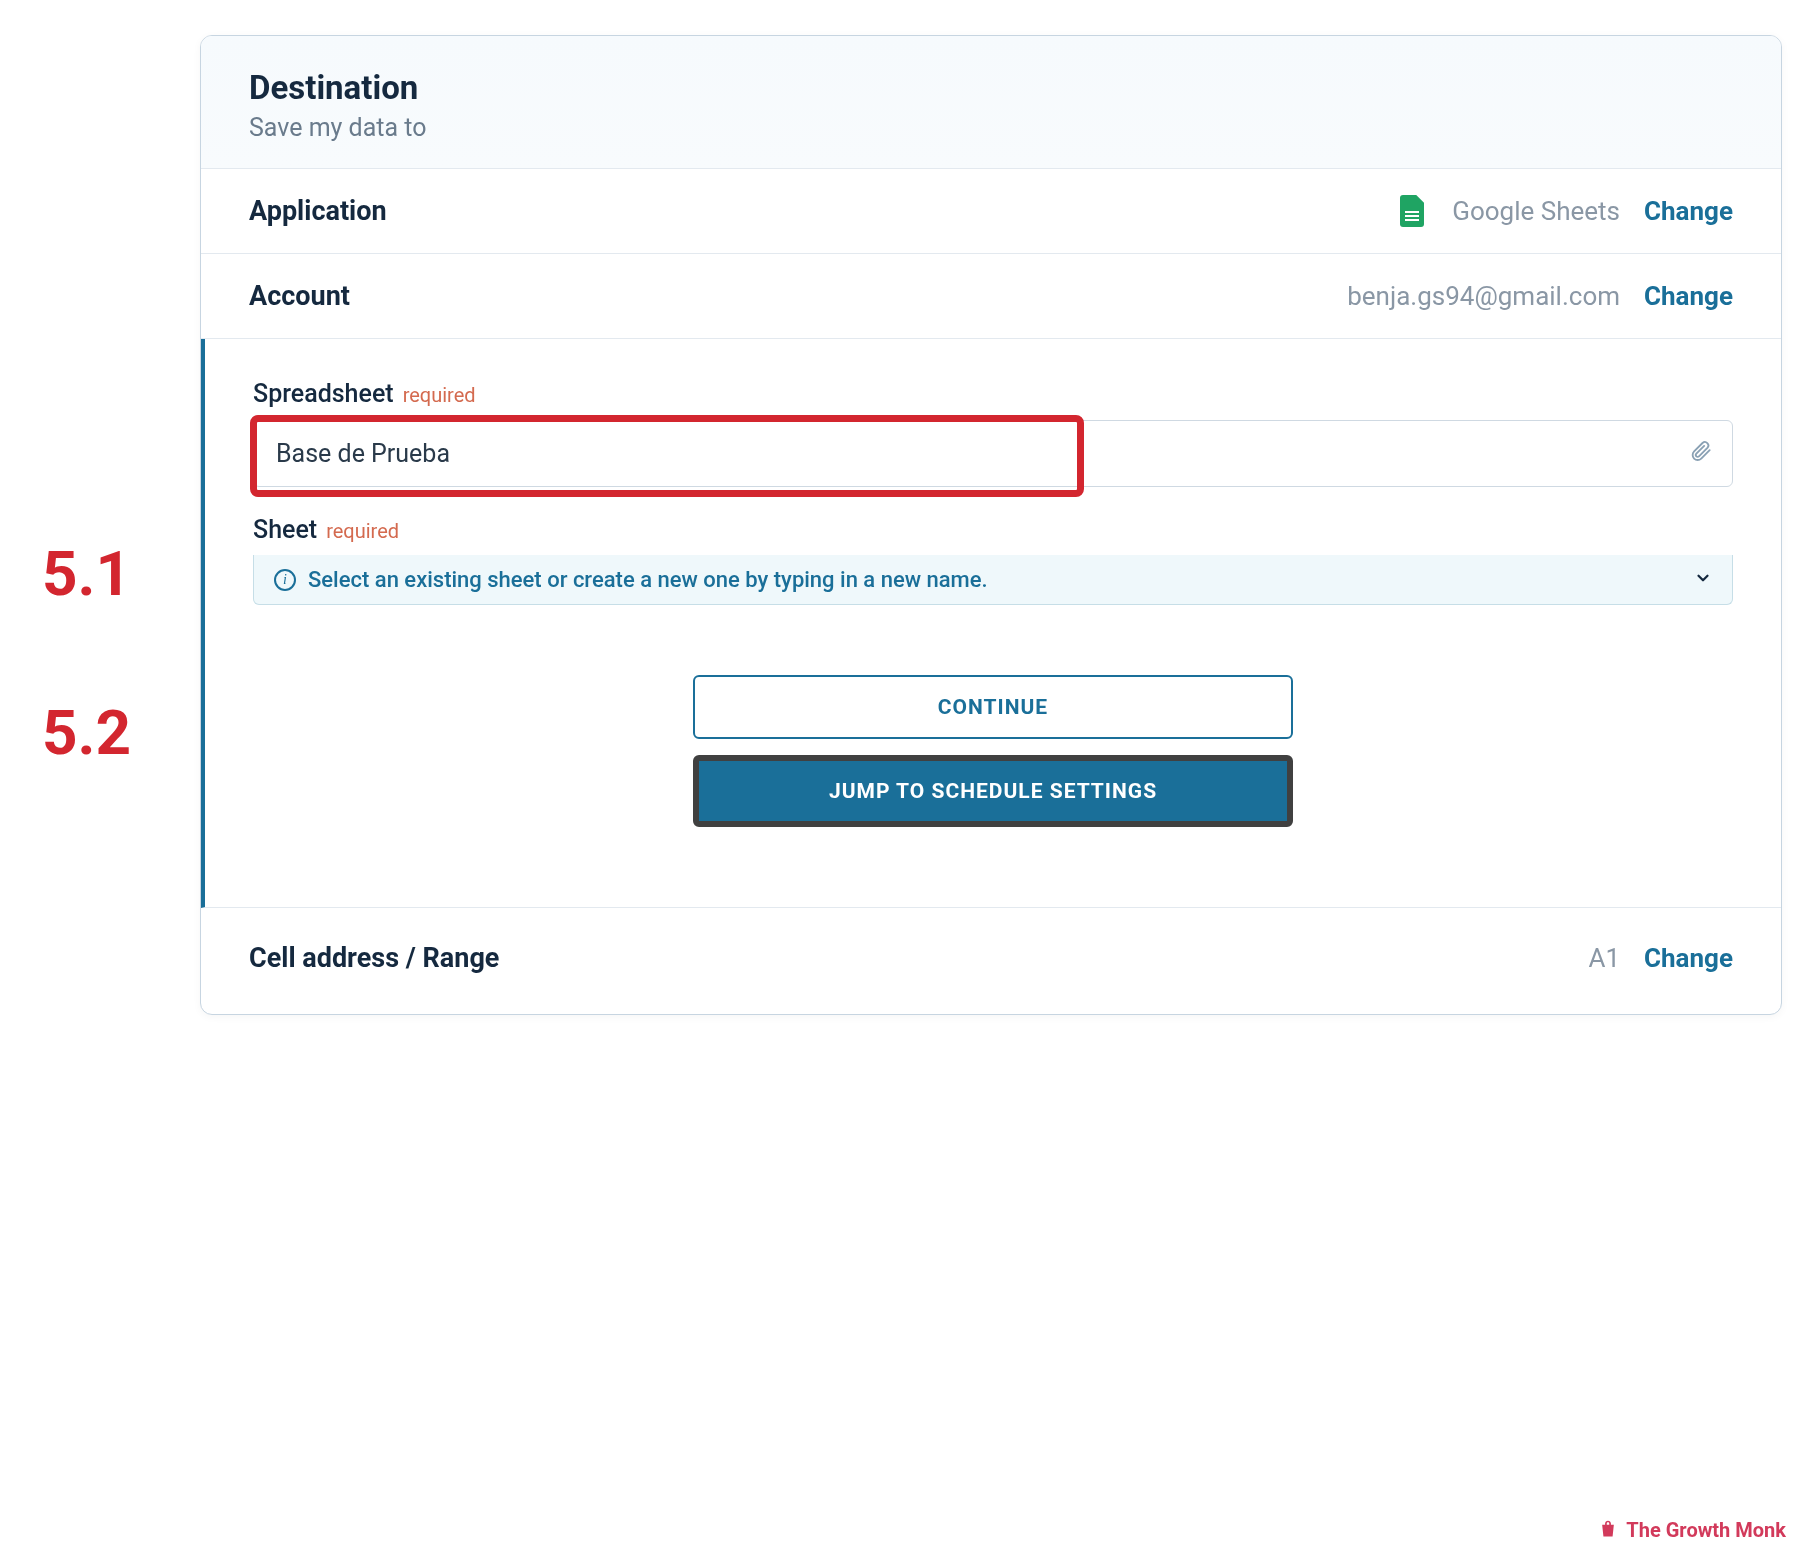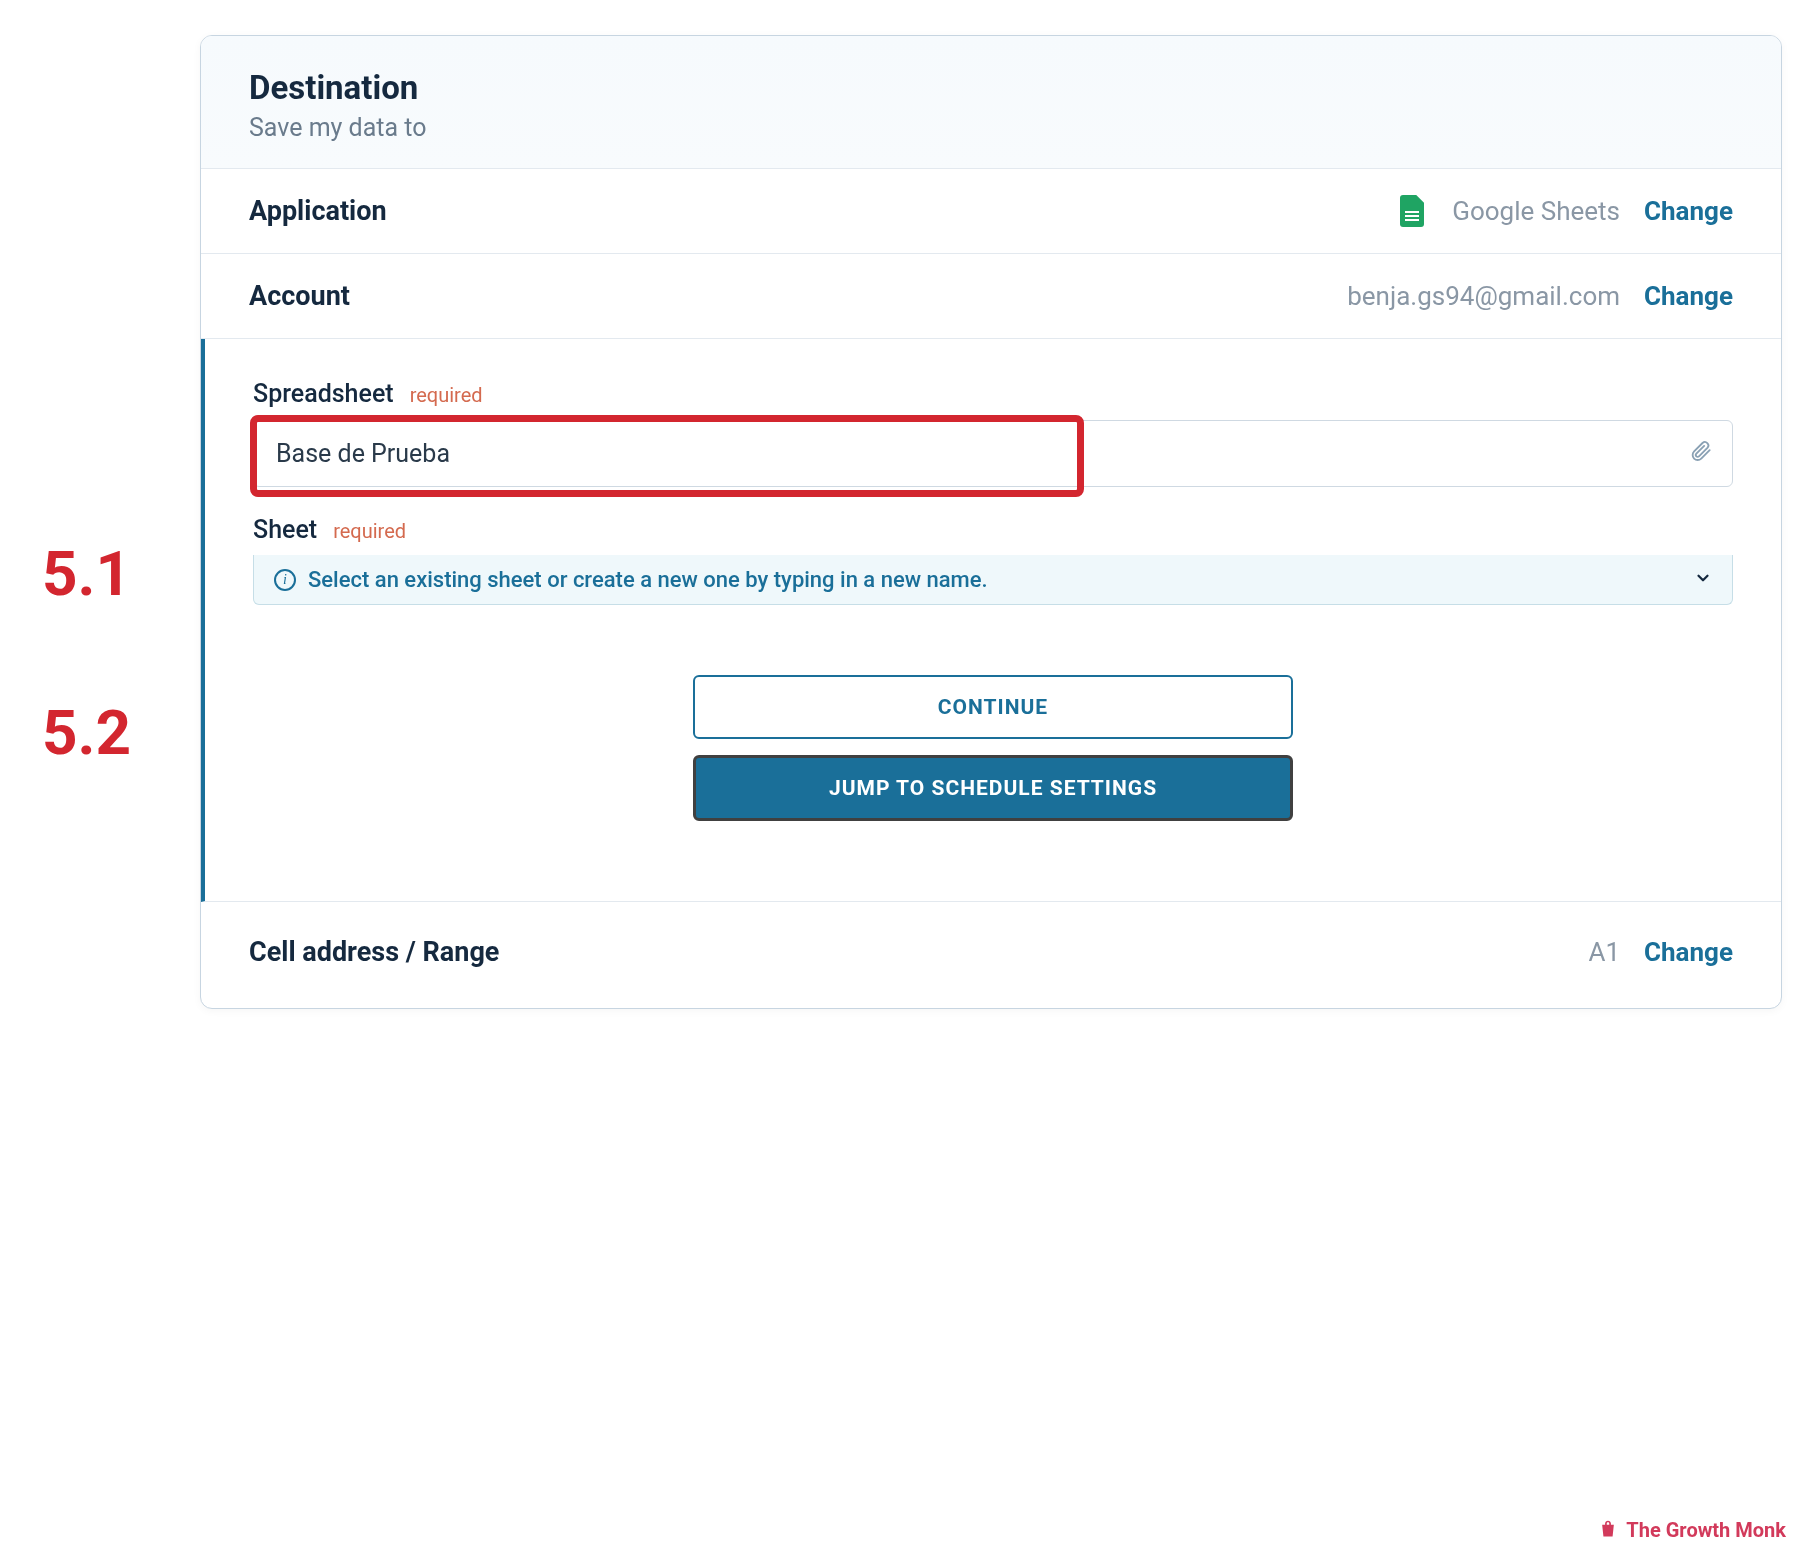--- a/index.html
+++ b/index.html
@@ -118,21 +118,21 @@
   .form-body {
     border-left: 4px solid #1a6f99;
     padding: 40px 48px 80px 48px;
     border-bottom: 1px solid #e3e9ef;
   }
 
   .field-block { margin-bottom: 28px; }
   .field-labelrow {
     display: flex;
     align-items: baseline;
-    gap: 16px;
+    gap: 9px;
     margin-bottom: 12px;
   }
   .field-label {
     font-size: 25px;
     color: #15293f;
     font-weight: 500;
   }
   .req {
     font-size: 20px;
     color: #d46a4f;
@@ -242,21 +242,21 @@
     font-family: inherit;
     text-align: center;
   }
   .btn-outline {
     background: #fff;
     border: 2px solid #1a6f99;
     color: #1a6f99;
   }
   .btn-solid {
     background: #1a6f99;
-    border: 3px solid #404040;
+    border: 6px solid #404040;
     color: #fff;
   }
 
   .bottom-row {
     display: flex;
     justify-content: space-between;
     padding: 34px 48px 40px 48px;
   }
 
   

